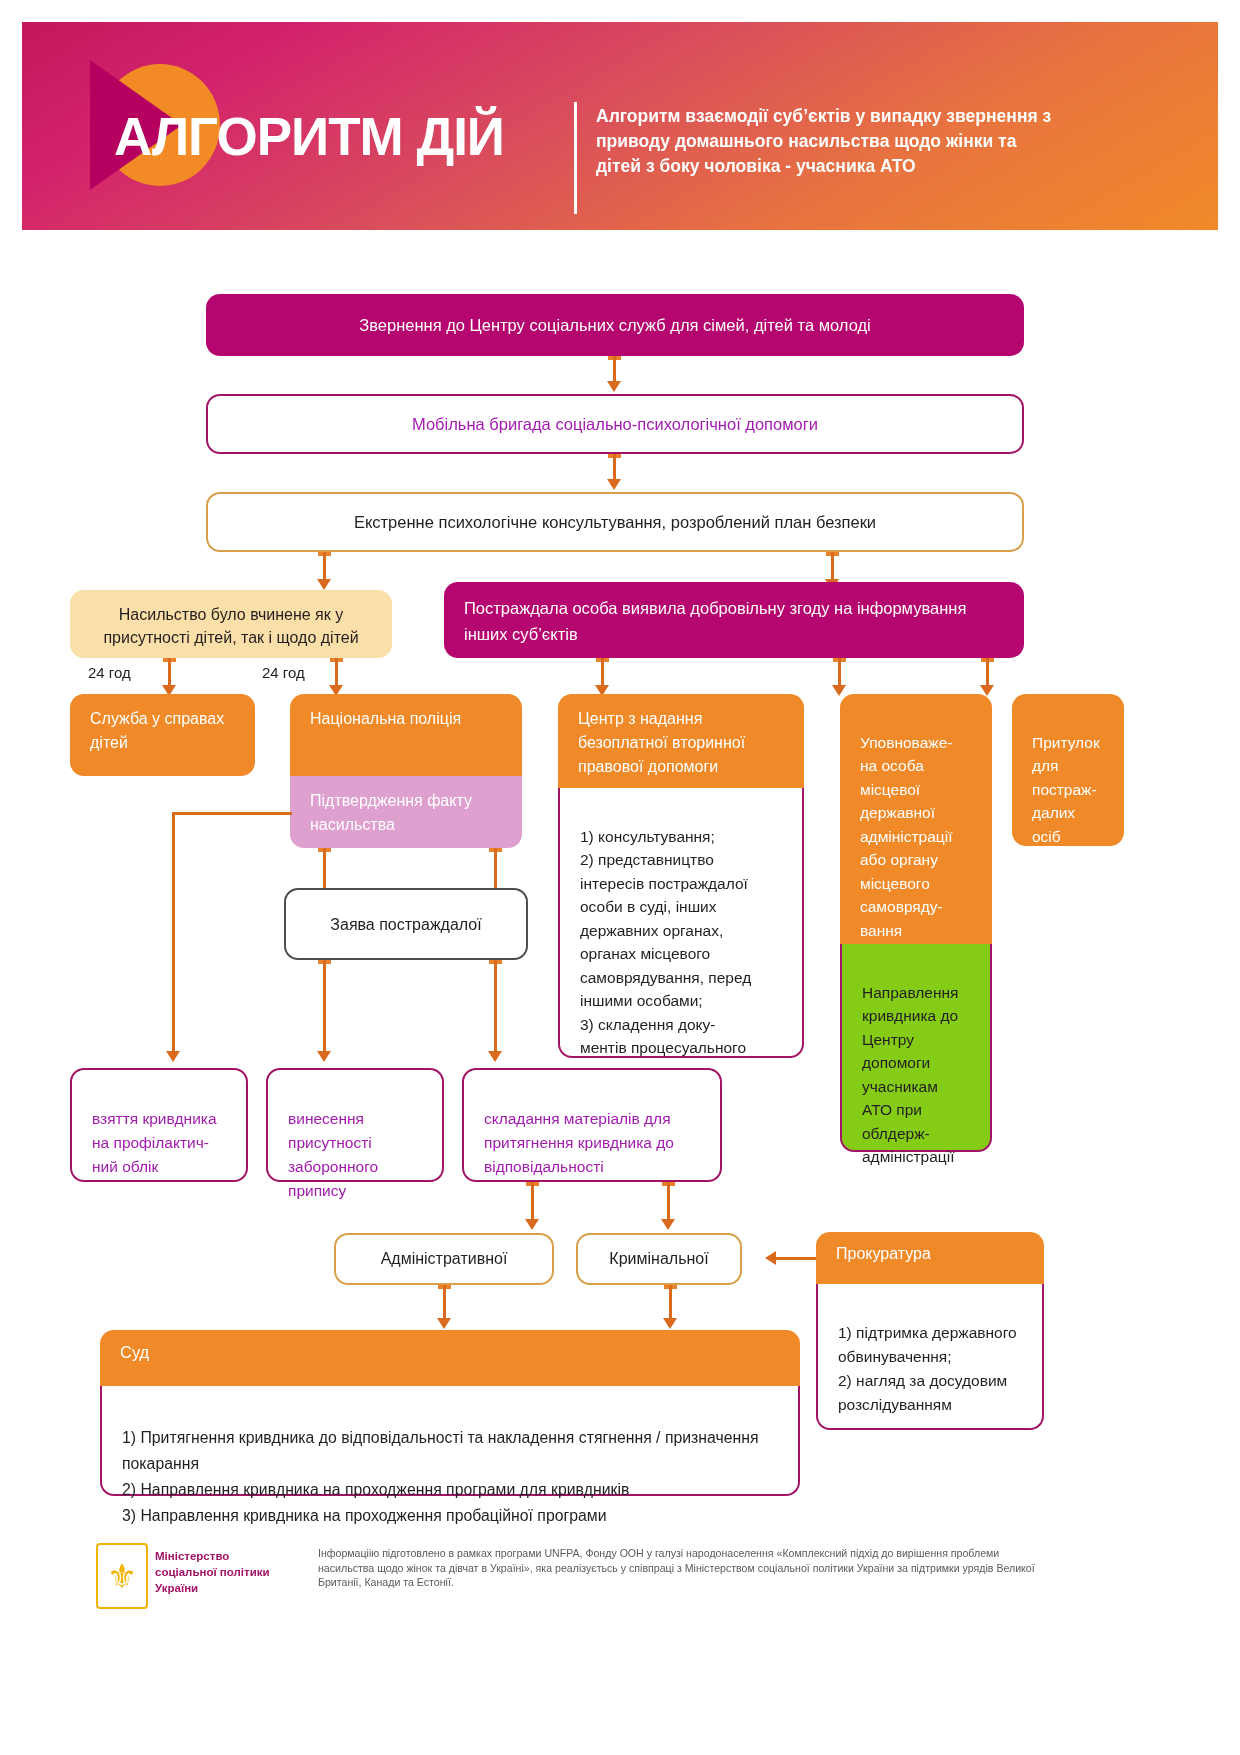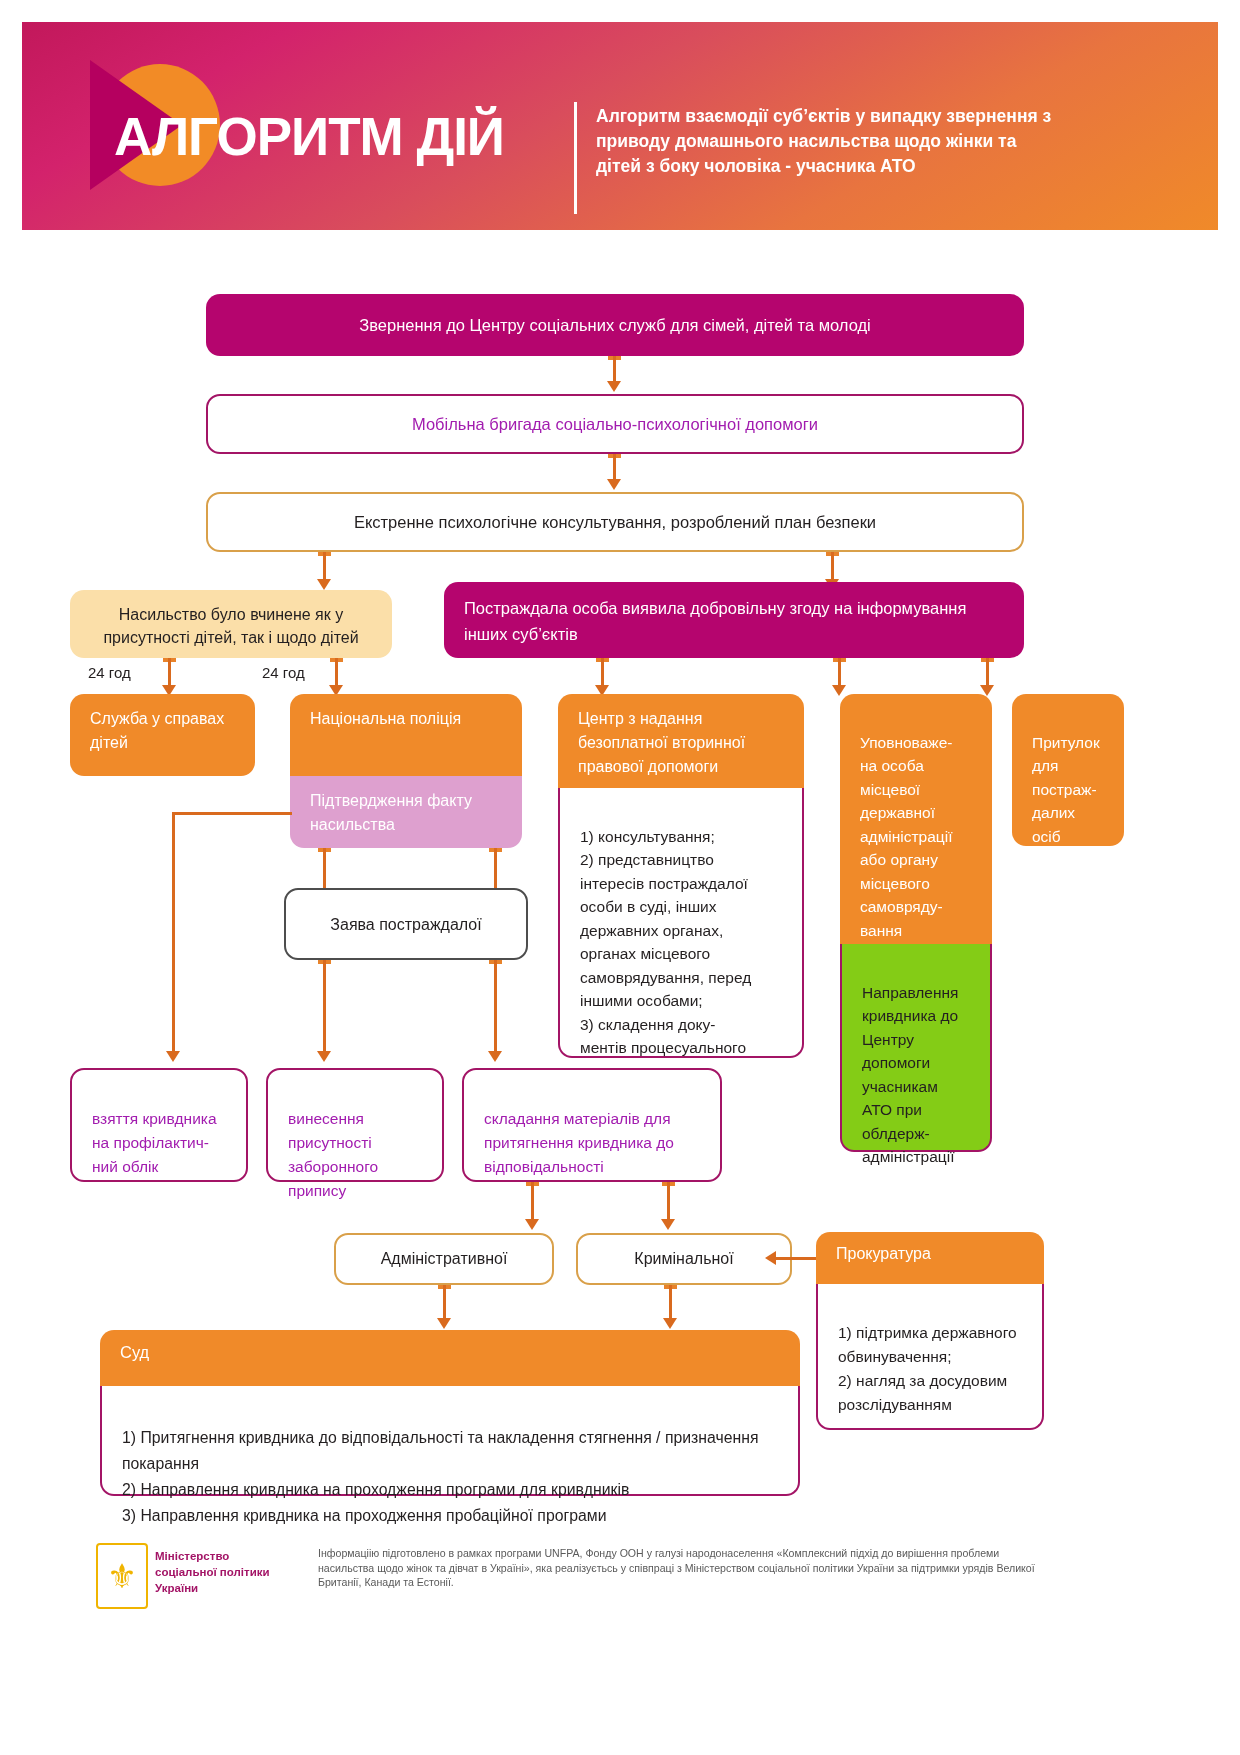--- a/index.html
+++ b/index.html
@@ -236,21 +236,21 @@
   <div class="vline" style="left:531px;top:1182px;height:38px;"></div>
   <div class="arrow-d" style="left:525px;top:1219px;"></div>
 
   <div class="cap" style="left:662px;top:1182px;"></div>
   <div class="vline" style="left:667px;top:1182px;height:38px;"></div>
   <div class="arrow-d" style="left:661px;top:1219px;"></div>
 
   <div class="box rb tan-outline center" style="left:334px;top:1233px;width:220px;height:52px;font-size:16px;">
     <span>Адміністративної</span>
   </div>
-  <div class="box rb tan-outline center" style="left:576px;top:1233px;width:216px;height:52px;font-size:16px;">
+  <div class="box rb tan-outline center" style="left:576px;top:1233px;width:166px;height:52px;font-size:16px;">
     <span>Кримінальної</span>
   </div>
 
   <div class="hline" style="left:776px;top:1257px;width:40px;"></div>
   <div class="arrow-l" style="left:765px;top:1251px;"></div>
 
   <div class="box orange-fill lpad" style="left:816px;top:1232px;width:228px;height:52px;font-size:16px;border-radius:14px 14px 0 0;">
     <span>Прокуратура</span>
   </div>
   <div class="box lpad" style="left:816px;top:1284px;width:228px;height:146px;font-size:15.5px;line-height:24px;background:#ffffff;border:2px solid #a31466;border-top:none;border-radius:0 0 14px 14px;white-space:pre-line;color:#231f20;">

